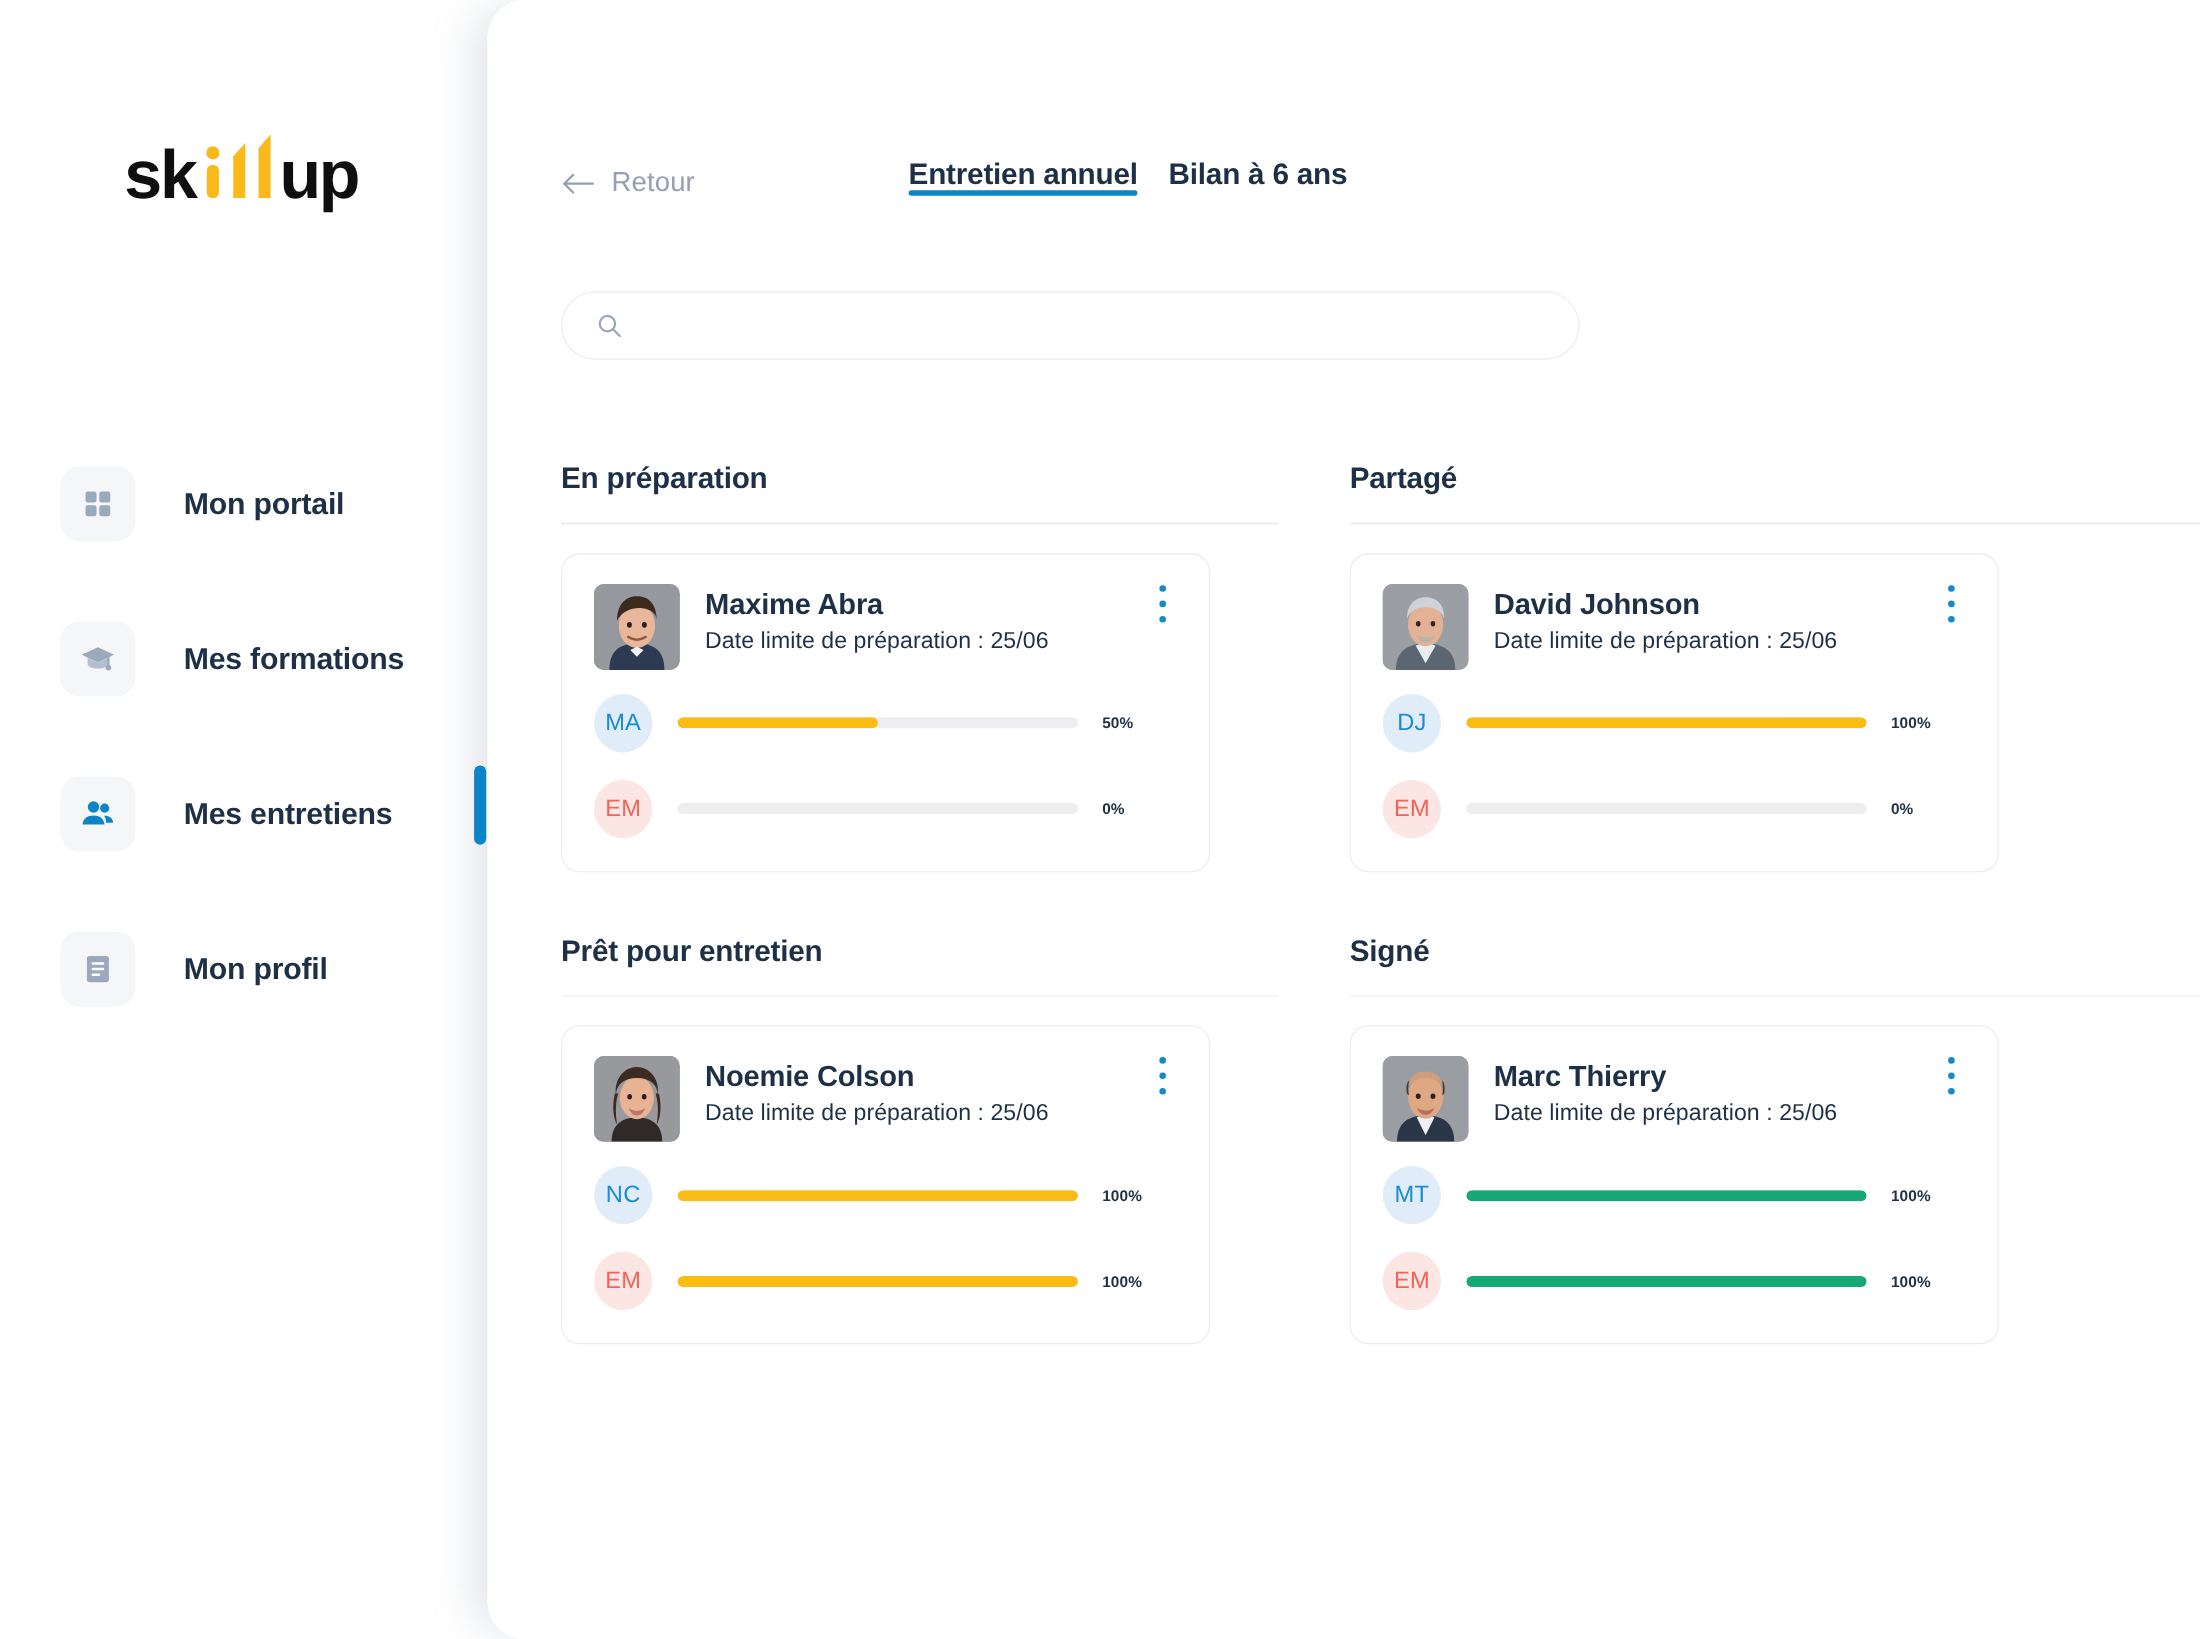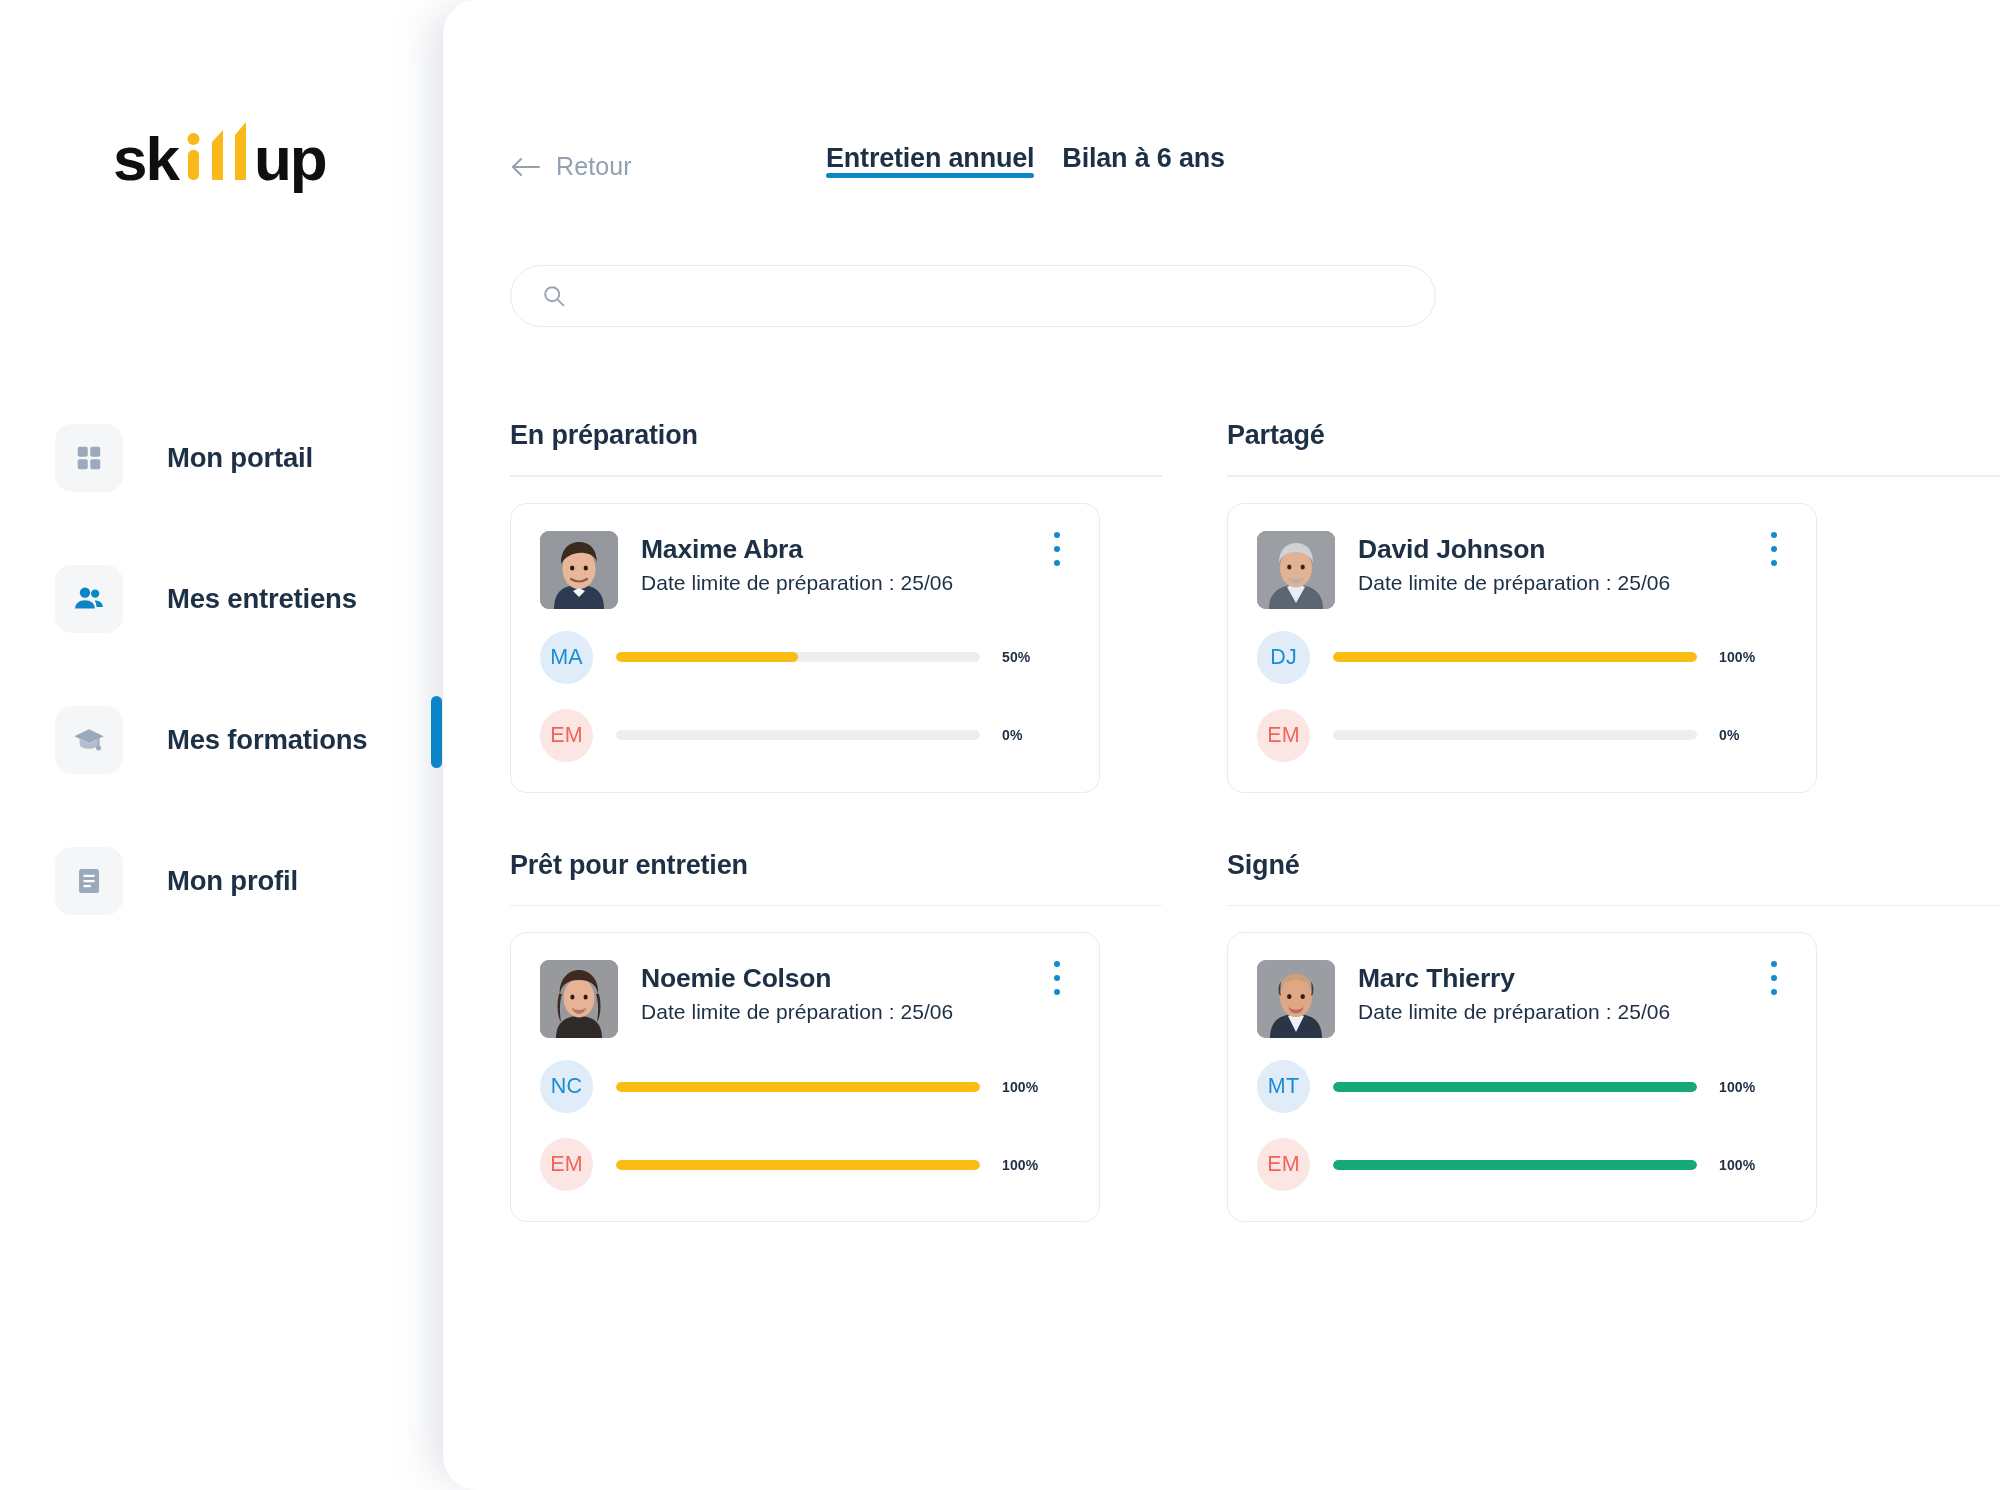--- a/index.html
+++ b/index.html
@@ -363,39 +363,39 @@
             <rect x="3" y="13" width="8" height="8" rx="1.6" fill="#9aa9bc"></rect>
             <rect x="13" y="13" width="8" height="8" rx="1.6" fill="#9aa9bc"></rect>
           </svg>
         </div>
         <span class="nav-label">Mon portail</span>
       </div>
 
       <div class="nav-item">
         <div class="nav-icon-box">
           <svg width="32" height="32" viewBox="0 0 24 24" xmlns="http://www.w3.org/2000/svg">
+            <path d="M12 4 L23 9.2 L12 14.4 L1 9.2 Z" fill="#9aa9bc"></path>
+            <path d="M5 11.2 L5 15.4 C5 17.2 8.2 18.6 12 18.6 C15.8 18.6 19 17.2 19 15.4 L19 11.2 L12 14.6 Z" fill="#b3bfce"></path>
+            <rect x="18.4" y="9.6" width="1.5" height="7.2" rx="0.7" fill="#9aa9bc"></rect>
+            <circle cx="19.15" cy="18" r="1.9" fill="#9aa9bc"></circle>
+          </svg>
+        </div>
+        <span class="nav-label">Mes formations</span>
+      </div>
+
+      <div class="nav-item">
+        <div class="nav-icon-box">
+          <svg width="32" height="32" viewBox="0 0 24 24" xmlns="http://www.w3.org/2000/svg">
             <circle cx="9" cy="7.2" r="3.9" fill="#0c84c8"></circle>
             <circle cx="16.6" cy="8" r="3.1" fill="#0c84c8"></circle>
             <path d="M1.6 19.2 C1.6 15.2 5 13 9 13 C13 13 16.4 15.2 16.4 19.2 Z" fill="#0c84c8"></path>
             <path d="M16.6 13.2 C19.6 13.2 22.4 14.9 22.4 18 L17.6 18 C17.6 16.2 17.2 14.6 16.2 13.2 Z" fill="#0c84c8"></path>
           </svg>
         </div>
         <span class="nav-label">Mes entretiens</span>
-      </div>
-
-      <div class="nav-item">
-        <div class="nav-icon-box">
-          <svg width="32" height="32" viewBox="0 0 24 24" xmlns="http://www.w3.org/2000/svg">
-            <path d="M12 4 L23 9.2 L12 14.4 L1 9.2 Z" fill="#9aa9bc"></path>
-            <path d="M5 11.2 L5 15.4 C5 17.2 8.2 18.6 12 18.6 C15.8 18.6 19 17.2 19 15.4 L19 11.2 L12 14.6 Z" fill="#b3bfce"></path>
-            <rect x="18.4" y="9.6" width="1.5" height="7.2" rx="0.7" fill="#9aa9bc"></rect>
-            <circle cx="19.15" cy="18" r="1.9" fill="#9aa9bc"></circle>
-          </svg>
-        </div>
-        <span class="nav-label">Mes formations</span>
       </div>
 
       <div class="nav-item">
         <div class="nav-icon-box">
           <svg width="30" height="30" viewBox="0 0 24 24" xmlns="http://www.w3.org/2000/svg">
             <rect x="4" y="2.4" width="16" height="19.2" rx="2" fill="#9aa9bc"></rect>
             <rect x="7.4" y="7" width="9.2" height="1.8" rx="0.9" fill="#ffffff"></rect>
             <rect x="7.4" y="11.1" width="9.2" height="1.8" rx="0.9" fill="#ffffff"></rect>
             <rect x="7.4" y="15.2" width="6.2" height="1.8" rx="0.9" fill="#ffffff"></rect>
           </svg>

